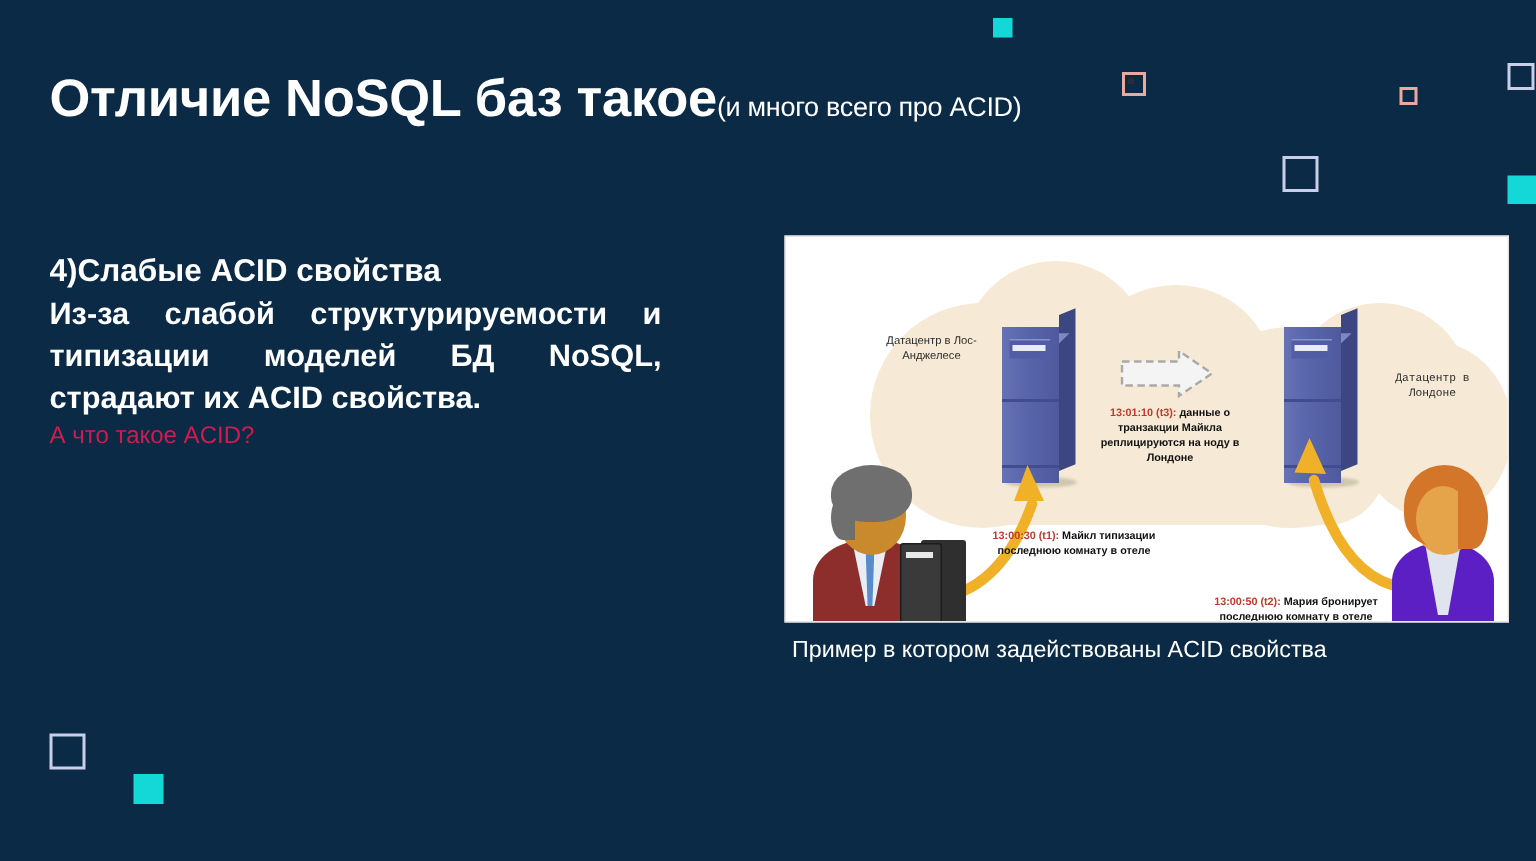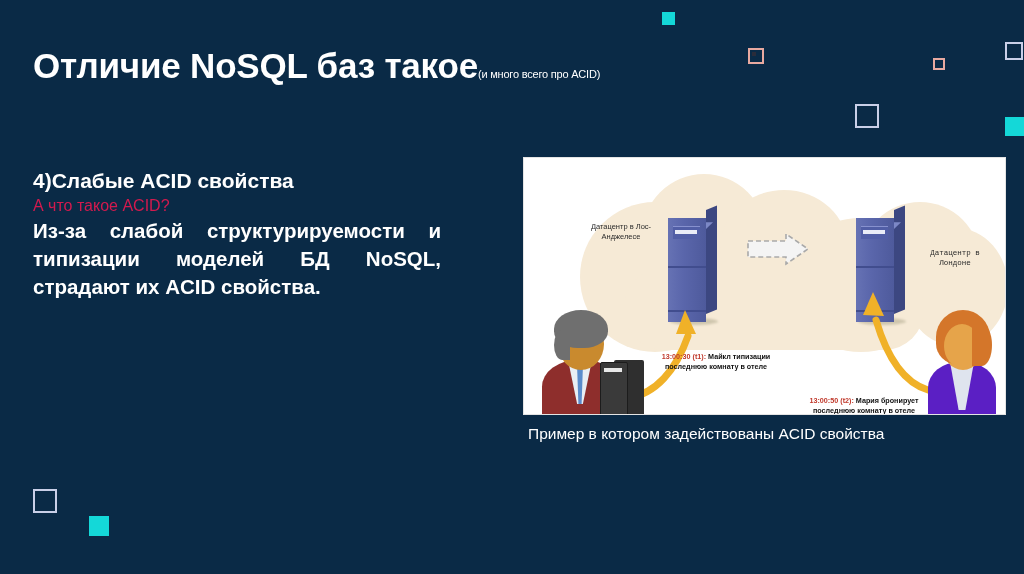--- a/index.html
+++ b/index.html
@@ -34,21 +34,21 @@
     width: 900px;
     white-space: nowrap;
   }
   #title-main {
     font-size: 35px;
     font-weight: bold;
     color: #ffffff;
     letter-spacing: -0.2px;
   }
   #title-sub {
-    font-size: 11px;
+    font-size: 18px;
     font-weight: normal;
     color: #ffffff;
     letter-spacing: -0.2px;
   }
 
   
   #left-col {
     position: absolute;
     left: 33px;
     top: 168px;
@@ -241,22 +241,22 @@
   <div class="deco deco-out" style="left:33px; top:489px; width:20px; height:20px;"></div>
 
   <div class="deco deco-fill" style="left:89px; top:516px; width:20px; height:20px;"></div>
 
   <div id="title-block">
     <span id="title-main">Отличие NoSQL баз такое</span><span id="title-sub">(и много всего про ACID)</span>
   </div>
 
   <div id="left-col">
     <div id="heading-4">4)Слабые ACID свойства</div>
+    <div id="body-para">Из-за слабой структурируемости и типизации моделей БД NoSQL, страдают их ACID свойства.</div>
     <div id="body-question">А что такое ACID?</div>
-    <div id="body-para">Из-за слабой структурируемости и типизации моделей БД NoSQL, страдают их ACID свойства.</div>
   </div>
 
   <div id="pic-wrap">
     <div id="picture">
 
       <div class="cloud" style="left:56px;  top:44px;  width:150px; height:150px;"></div>
       <div class="cloud" style="left:118px; top:16px;  width:124px; height:124px;"></div>
       <div class="cloud" style="left:196px; top:32px;  width:128px; height:118px;"></div>
       <div class="cloud" style="left:262px; top:60px;  width:150px; height:134px;"></div>
       <div class="cloud" style="left:336px; top:44px;  width:120px; height:120px;"></div>
@@ -275,20 +275,23 @@
         <div class="srv-line" style="top:56px;"></div>
         <div class="srv-line" style="top:100px;"></div>
       </div>
 
       <div class="block-arrow" style="left:222px; top:74px;">
         <svg width="64" height="34" viewBox="0 0 64 34" xmlns="http://www.w3.org/2000/svg">
           <polygon points="2,9 40,9 40,2 62,17 40,32 40,25 2,25" fill="#f4f4f4" stroke="#a9a9a9" stroke-width="1.6" stroke-dasharray="5,3"></polygon>
         </svg>
       </div>
 
+      <div class="ev-label" style="left:198px; top:112px; width:116px;">
+        <span class="ev-time">13:01:10 (t3):</span><span> данные о транзакции Майкла реплицируются на ноду в Лондоне</span>
+      </div>
 
       <div class="server" style="left:332px; top:52px; width:52px; height:120px;">
         <div class="srv-shadow"></div>
         <div class="srv-side"></div>
         <div class="srv-top"></div>
         <div class="srv-front"></div>
         <div class="srv-bay"></div>
         <div class="srv-slot"></div>
         <div class="srv-line" style="top:56px;"></div>
         <div class="srv-line" style="top:100px;"></div>

